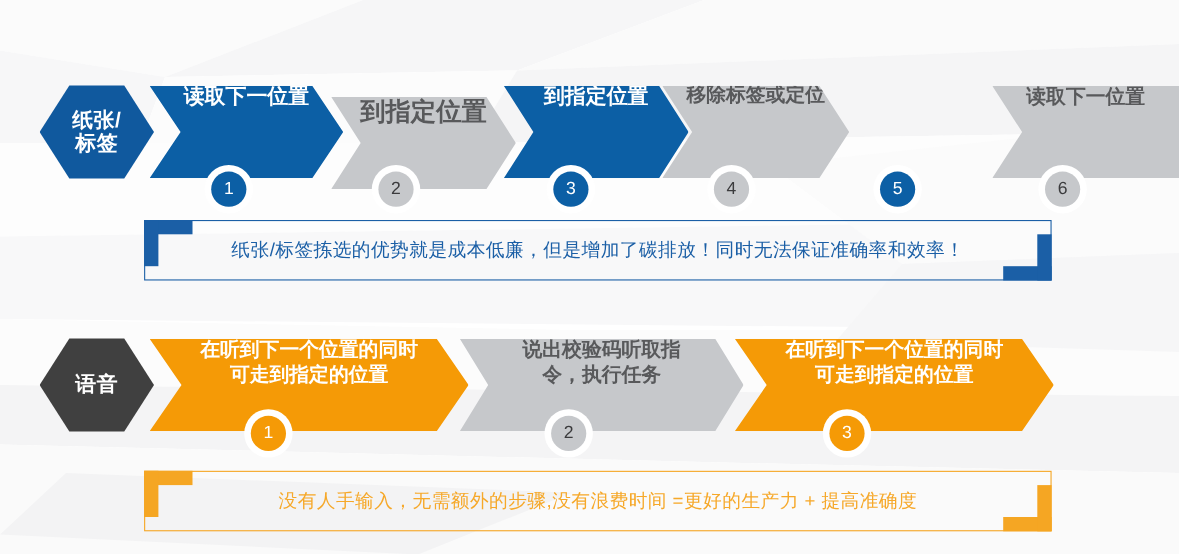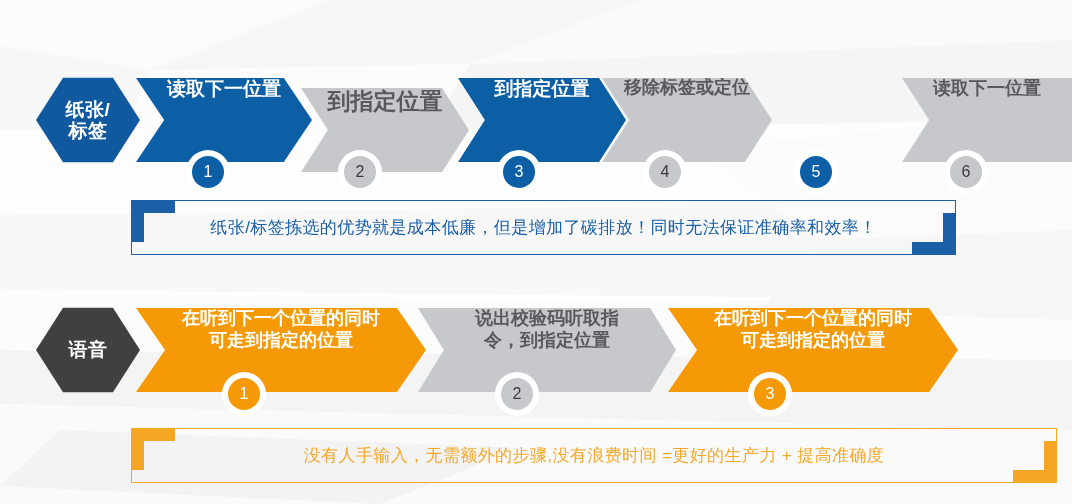--- a/index.html
+++ b/index.html
@@ -167,35 +167,35 @@
   <div class="chev c-orange" style="left:136px;top:308px;width:290px;height:84px;font-size:18px;
               clip-path:polygon(0 0,90% 0,100% 50%,90% 100%,0 100%,10% 50%);">
     <span class="clabel" style="display:block;width:215px;">在听到下一个位置的同时可走到指定的位置</span>
   </div>
   <div class="numwrap" style="left:222px;top:372px;">
     <div class="num n-orange">1</div>
   </div>
 
   <div class="chev c-gray" style="left:418px;top:308px;width:258px;height:84px;font-size:18px;
               clip-path:polygon(0 0,90% 0,100% 50%,90% 100%,0 100%,10% 50%);">
-    <span class="clabel" style="display:block;width:160px;">说出校验码听取指令，到指定位置</span>
+    <span class="clabel" style="display:block;width:160px;">说出校验码听取指令，执行任务</span>
   </div>
   <div class="numwrap" style="left:495px;top:372px;">
     <div class="num n-gray">2</div>
   </div>
 
   <div class="chev c-orange" style="left:668px;top:308px;width:290px;height:84px;font-size:18px;
               clip-path:polygon(0 0,90% 0,100% 50%,90% 100%,0 100%,10% 50%);">
     <span class="clabel" style="display:block;width:215px;">在听到下一个位置的同时可走到指定的位置</span>
   </div>
   <div class="numwrap" style="left:748px;top:372px;">
     <div class="num n-orange">3</div>
   </div>
 
-  <div class="callout co-orange" style="left:131px;top:428px;width:926px;height:55px;">
+  <div class="callout co-orange" style="left:131px;top:428px;width:825px;height:55px;">
     <div class="frame"></div>
     <div class="brkTL"></div>
     <div class="brkTLv"></div>
     <div class="brkBR"></div>
     <div class="brkBRv"></div>
     <div class="ctext">没有人手输入，无需额外的步骤,没有浪费时间 =更好的生产力 + 提高准确度</div>
   </div>
 
 </div>
 

